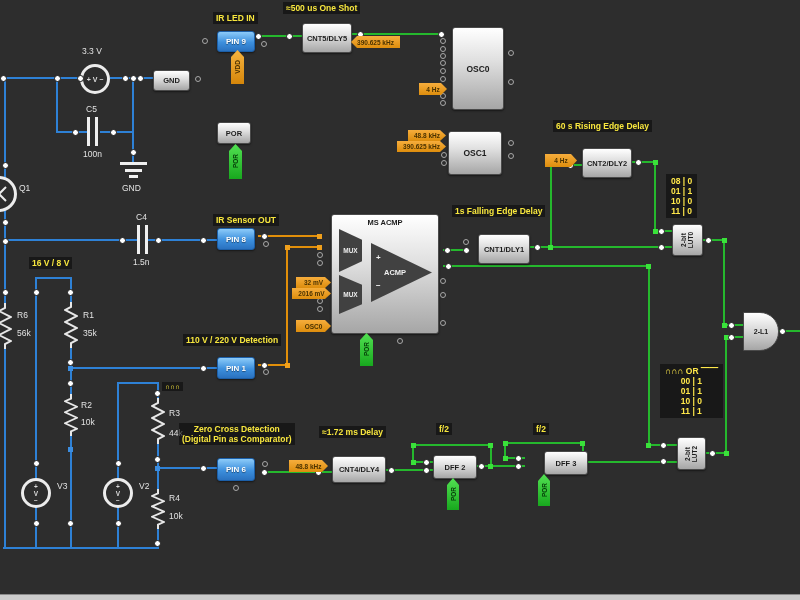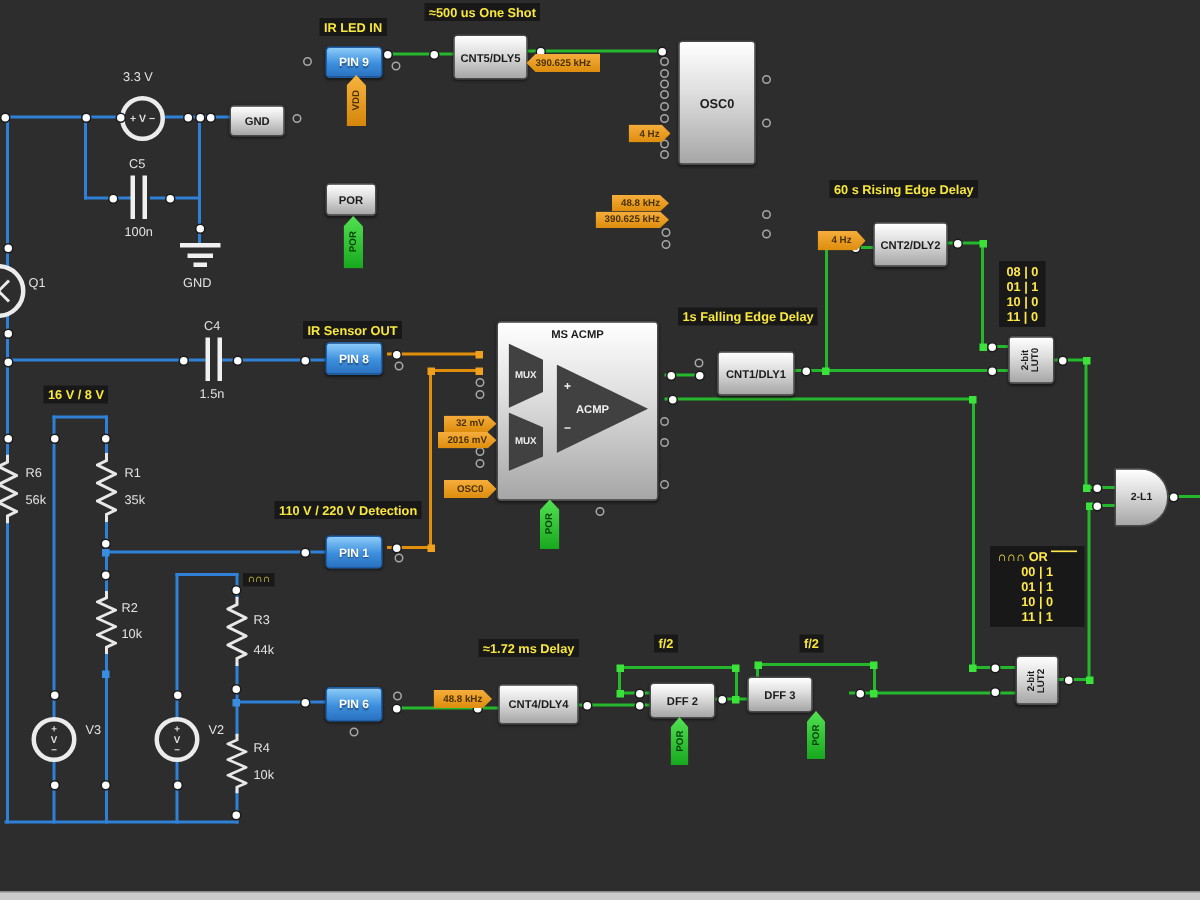--- a/index.html
+++ b/index.html
@@ -213,33 +213,36 @@
     </div>
   <div class="blk" style="left:217px;top:122px;width:32px;height:20px">
       <span>POR</span>
     </div>
   <div class="blk" style="left:302px;top:23px;width:48px;height:28px">
       <span>CNT5/DLY5</span>
     </div>
   <div class="blk" style="left:452px;top:27px;width:50px;height:81px;font-size:8.5px">
       <span>OSC0</span>
     </div>
+  <div class="blk" style="left:448px;top:131px;width:52px;height:42px;font-size:8.5px">
+      <span>OSC1</span>
+    </div>
   <div class="blk" style="left:582px;top:148px;width:48px;height:28px">
       <span>CNT2/DLY2</span>
     </div>
   <div class="blk" style="left:478px;top:234px;width:50px;height:28px">
       <span>CNT1/DLY1</span>
     </div>
   <div class="blk" style="left:332px;top:456px;width:52px;height:25px">
       <span>CNT4/DLY4</span>
     </div>
   <div class="blk" style="left:433px;top:455px;width:42px;height:22px">
       <span>DFF 2</span>
     </div>
-  <div class="blk" style="left:498px;top:451px;width:42px;height:22px">
+  <div class="blk" style="left:544px;top:451px;width:42px;height:22px">
       <span>DFF 3</span>
     </div>
   <div class="blk pin" style="left:217px;top:228px;width:36px;height:20px">
       <span>PIN 8</span>
     </div>
   <div class="blk pin" style="left:217px;top:357px;width:36px;height:20px">
       <span>PIN 1</span>
     </div>
   <div class="blk pin" style="left:217px;top:458px;width:36px;height:21px">
       <span>PIN 6</span>
@@ -318,23 +321,27 @@
       <span>OSC0</span>
     </div>
   <div class="flagh pr" style="left:289px;top:460px;width:39px;height:12px">
       <span>48.8 kHz</span>
     </div>
 
   <div class="lbl" style="left:213px;top:12px">IR LED IN</div>
   <div class="lbl" style="left:283px;top:2px">≈500 us One Shot</div>
   <div class="lbl" style="left:553px;top:120px">60 s Rising Edge Delay</div>
   <div class="lbl" style="left:452px;top:205px">1s Falling Edge Delay</div>
-  <div class="lbl" style="left:202px;top:214px">IR Sensor OUT</div>
+  <div class="lbl" style="left:213px;top:214px">IR Sensor OUT</div>
   <div class="lbl" style="left:29px;top:257px">16 V / 8 V</div>
   <div class="lbl" style="left:183px;top:334px">110 V / 220 V Detection</div>
+  <div class="lbl" style="left:179px;top:423px;text-align:center">
+    <span style="display:block">Zero Cross Detection</span>
+    <span style="display:block">(Digital Pin as Comparator)</span>
+  </div>
   <div class="lbl" style="left:319px;top:426px">≈1.72 ms Delay</div>
   <div class="lbl" style="left:436px;top:423px">f/2</div>
   <div class="lbl" style="left:533px;top:423px">f/2</div>
   <div class="lbl" style="left:162px;top:382px;font-size:7px">∩∩∩</div>
 
   <div class="tt" style="left:666px;top:174px">
     <span style="display:block">08 | 0</span>
     <span style="display:block">01 | 1</span>
     <span style="display:block">10 | 0</span>
     <span style="display:block">11 | 0</span>

